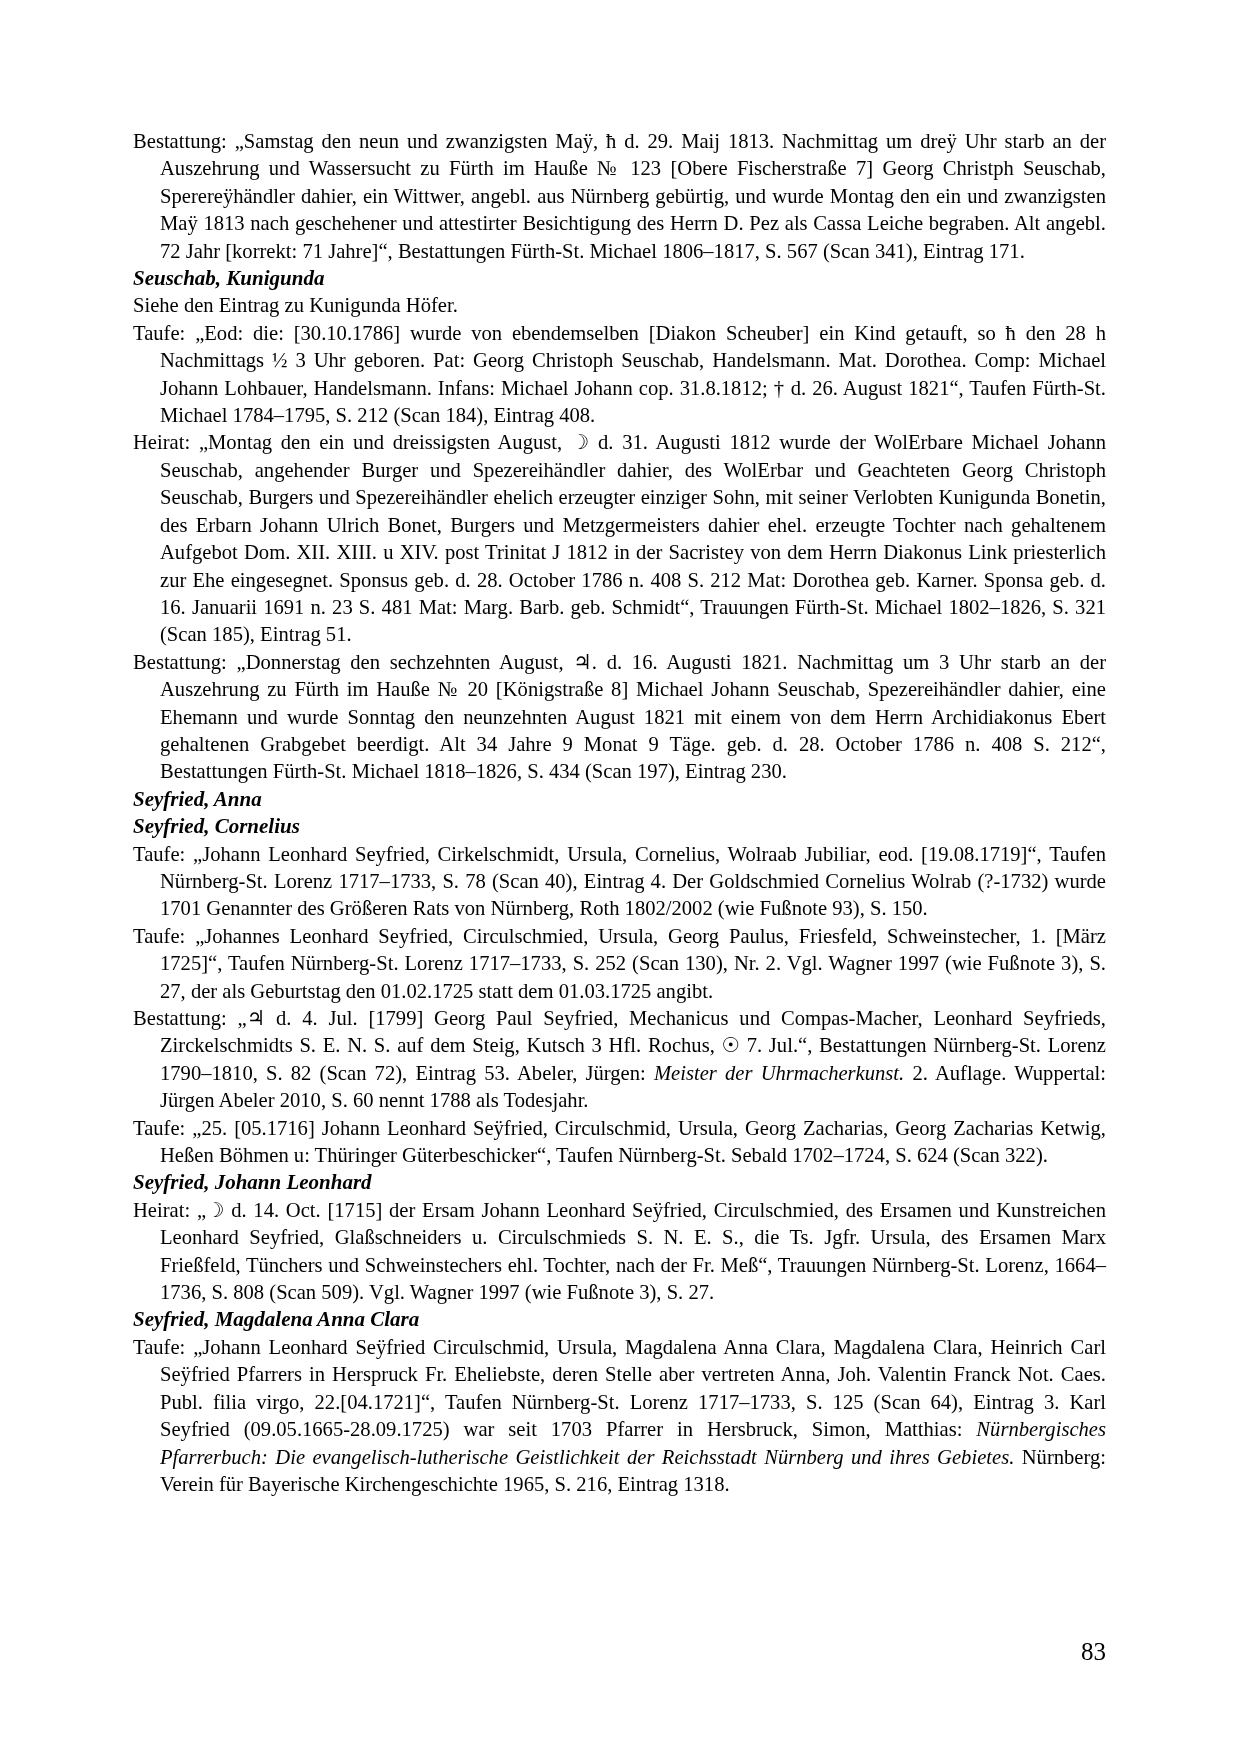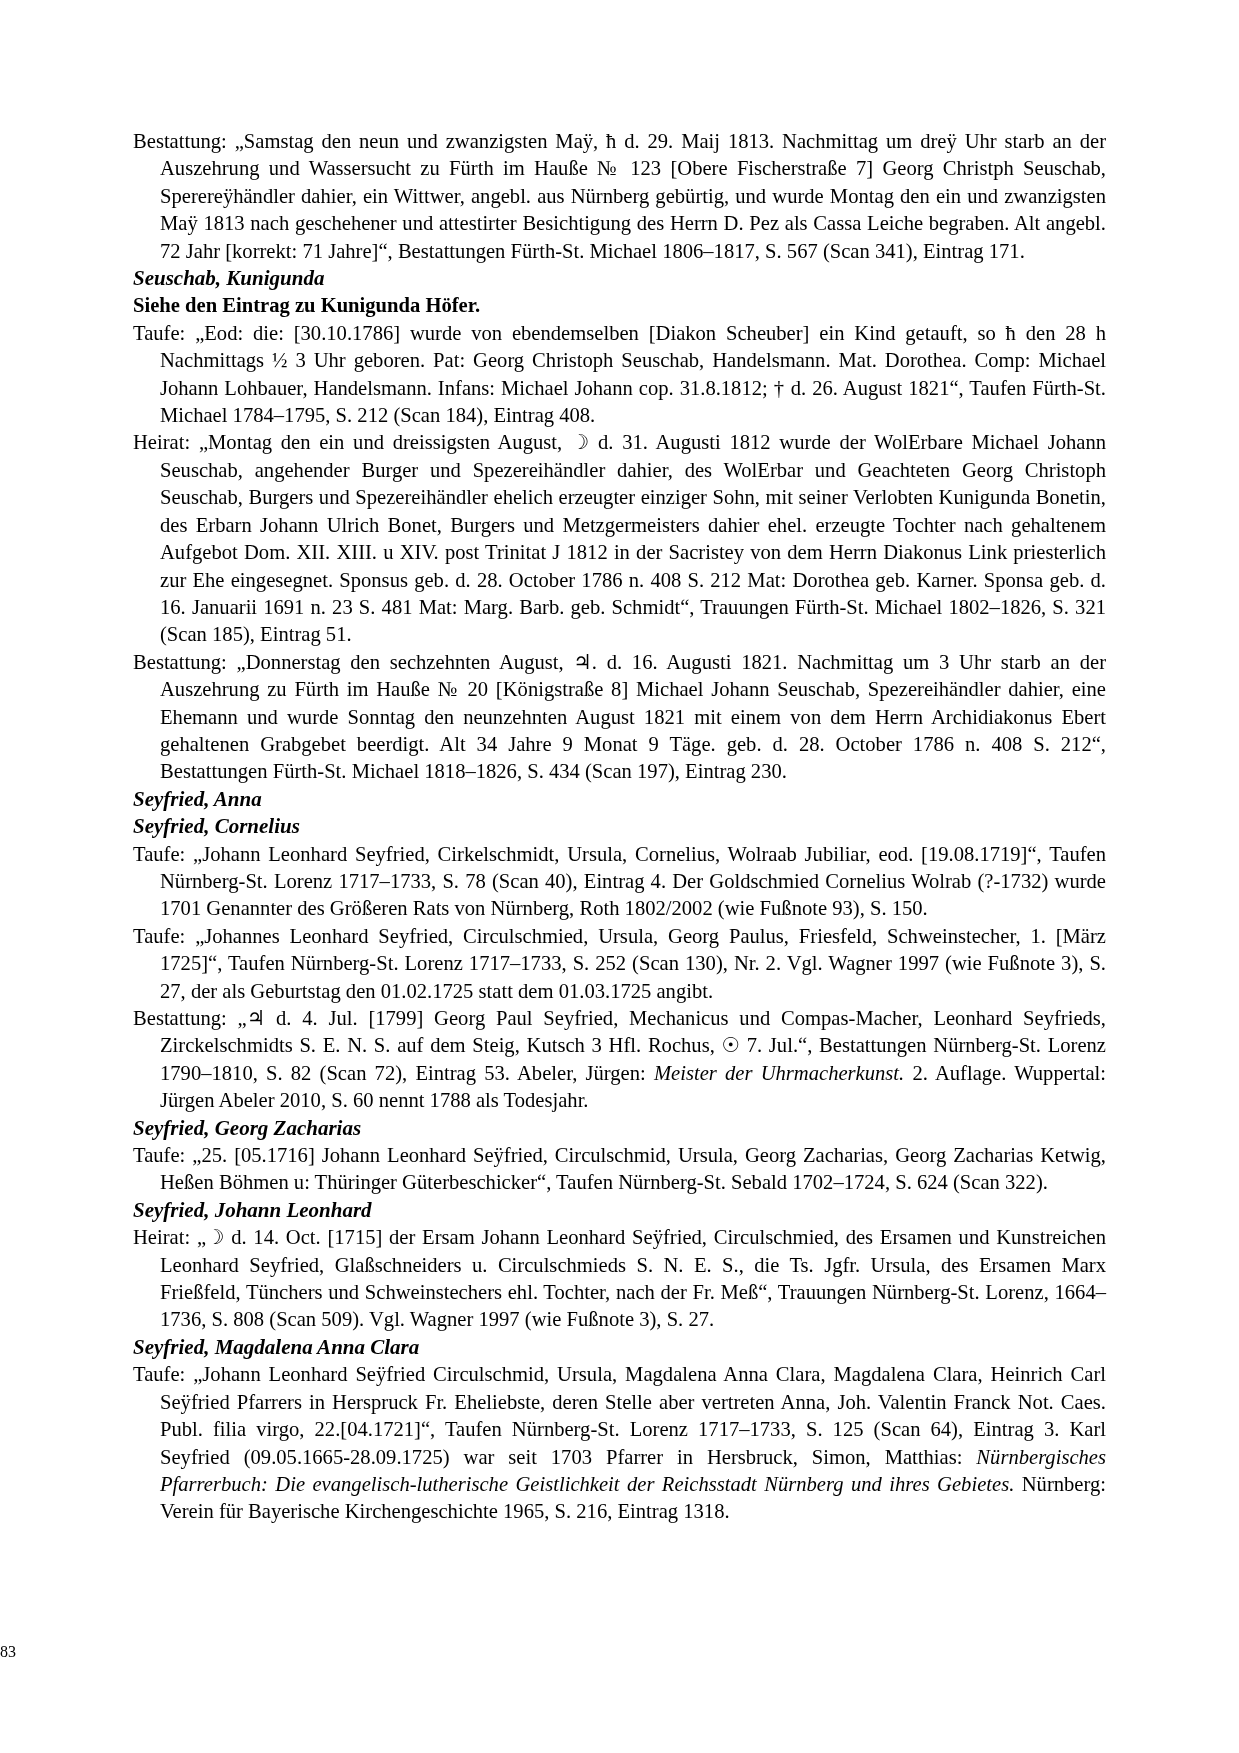--- a/index.html
+++ b/index.html
@@ -24,57 +24,55 @@
   .entry {
     font-size: 20.6px;
     line-height: 27.4px;
     text-align: justify;
     text-indent: -27px;
     padding-left: 27px;
   }
   .note {
     font-size: 20.6px;
     line-height: 27.4px;
-    font-weight: bold;
   }
   .heading {
     font-size: 21px;
     font-weight: bold;
     line-height: 27.4px;
     font-style: italic;
   }
   .italic {
     font-style: italic;
   }
   .page-number {
     position: absolute;
     top: 1640px;
     left: 0;
     width: 1106px;
-    text-align: left;
-    font-size: 16px;
+    text-align: right;
+    font-size: 25px;
     line-height: 24px;
   }
 </style>
 </head>
 <body>
 
 <div class="page">
     <div class="entry"><span>Bestattung: „Samstag den neun und zwanzigsten Maÿ, ħ d. 29. Maij 1813. Nachmittag um dreÿ Uhr starb an der Auszehrung und Wassersucht zu Fürth im Hauße № 123 [Obere Fischerstraße 7] Georg Christph Seuschab, Sperereÿhändler dahier, ein Wittwer, angebl. aus Nürnberg gebürtig, und wurde Montag den ein und zwanzigsten Maÿ 1813 nach geschehener und attestirter Besichtigung des Herrn D. Pez als Cassa Leiche begraben. Alt angebl. 72 Jahr [korrekt: 71 Jahre]“, Bestattungen Fürth-St. Michael 1806–1817, S. 567 (Scan 341), Eintrag 171.</span></div>
     <div class="heading"><span>Seuschab, Kunigunda</span></div>
     <div class="note"><span>Siehe den Eintrag zu Kunigunda Höfer.</span></div>
     <div class="entry"><span>Taufe: „Eod: die: [30.10.1786] wurde von ebendemselben [Diakon Scheuber] ein Kind getauft, so ħ den 28 h Nachmittags ½ 3 Uhr geboren. Pat: Georg Christoph Seuschab, Handelsmann. Mat. Dorothea. Comp: Michael Johann Lohbauer, Handelsmann. Infans: Michael Johann cop. 31.8.1812; † d. 26. August 1821“, Taufen Fürth-St. Michael 1784–1795, S. 212 (Scan 184), Eintrag 408.</span></div>
     <div class="entry"><span>Heirat: „Montag den ein und dreissigsten August, ☽ d. 31. Augusti 1812 wurde der WolErbare Michael Johann Seuschab, angehender Burger und Spezereihändler dahier, des WolErbar und Geachteten Georg Christoph Seuschab, Burgers und Spezereihändler ehelich erzeugter einziger Sohn, mit seiner Verlobten Kunigunda Bonetin, des Erbarn Johann Ulrich Bonet, Burgers und Metzgermeisters dahier ehel. erzeugte Tochter nach gehaltenem Aufgebot Dom. XII. XIII. u XIV. post Trinitat J 1812 in der Sacristey von dem Herrn Diakonus Link priesterlich zur Ehe eingesegnet. Sponsus geb. d. 28. October 1786 n. 408 S. 212 Mat: Dorothea geb. Karner. Sponsa geb. d. 16. Januarii 1691 n. 23 S. 481 Mat: Marg. Barb. geb. Schmidt“, Trauungen Fürth-St. Michael 1802–1826, S. 321 (Scan 185), Eintrag 51.</span></div>
     <div class="entry"><span>Bestattung: „Donnerstag den sechzehnten August, ♃. d. 16. Augusti 1821. Nachmittag um 3 Uhr starb an der Auszehrung zu Fürth im Hauße № 20 [Königstraße 8] Michael Johann Seuschab, Spezereihändler dahier, eine Ehemann und wurde Sonntag den neunzehnten August 1821 mit einem von dem Herrn Archidiakonus Ebert gehaltenen Grabgebet beerdigt. Alt 34 Jahre 9 Monat 9 Täge. geb. d. 28. October 1786 n. 408 S. 212“, Bestattungen Fürth-St. Michael 1818–1826, S. 434 (Scan 197), Eintrag 230.</span></div>
     <div class="heading"><span>Seyfried, Anna</span></div>
     <div class="heading"><span>Seyfried, Cornelius</span></div>
     <div class="entry"><span>Taufe: „Johann Leonhard Seyfried, Cirkelschmidt, Ursula, Cornelius, Wolraab Jubiliar, eod. [19.08.1719]“, Taufen Nürnberg-St. Lorenz 1717–1733, S. 78 (Scan 40), Eintrag 4. Der Goldschmied Cornelius Wolrab (?-1732) wurde 1701 Genannter des Größeren Rats von Nürnberg, Roth 1802/2002 (wie Fußnote 93), S. 150.</span></div>
     <div class="entry"><span>Taufe: „Johannes Leonhard Seyfried, Circulschmied, Ursula, Georg Paulus, Friesfeld, Schweinstecher, 1. [März 1725]“, Taufen Nürnberg-St. Lorenz 1717–1733, S. 252 (Scan 130), Nr. 2. Vgl. Wagner 1997 (wie Fußnote 3), S. 27, der als Geburtstag den 01.02.1725 statt dem 01.03.1725 angibt.</span></div>
     <div class="entry"><span>Bestattung: „♃ d. 4. Jul. [1799] Georg Paul Seyfried, Mechanicus und Compas-Macher, Leonhard Seyfrieds, Zirckelschmidts S. E. N. S. auf dem Steig, Kutsch 3 Hfl. Rochus, ☉ 7. Jul.“, Bestattungen Nürnberg-St. Lorenz 1790–1810, S. 82 (Scan 72), Eintrag 53. Abeler, Jürgen: </span><span class="italic">Meister der Uhrmacherkunst.</span><span> 2. Auflage. Wuppertal: Jürgen Abeler 2010, S. 60 nennt 1788 als Todesjahr.</span></div>
-    <div class="heading"><span>Seyfried, Georg Zacharias</span></div>
     <div class="entry"><span>Taufe: „25. [05.1716] Johann Leonhard Seÿfried, Circulschmid, Ursula, Georg Zacharias, Georg Zacharias Ketwig, Heßen Böhmen u: Thüringer Güterbeschicker“, Taufen Nürnberg-St. Sebald 1702–1724, S. 624 (Scan 322).</span></div>
     <div class="heading"><span>Seyfried, Johann Leonhard</span></div>
     <div class="entry"><span>Heirat: „☽ d. 14. Oct. [1715] der Ersam Johann Leonhard Seÿfried, Circulschmied, des Ersamen und Kunstreichen Leonhard Seyfried, Glaßschneiders u. Circulschmieds S. N. E. S., die Ts. Jgfr. Ursula, des Ersamen Marx Frießfeld, Tünchers und Schweinstechers ehl. Tochter, nach der Fr. Meß“, Trauungen Nürnberg-St. Lorenz, 1664–1736, S. 808 (Scan 509). Vgl. Wagner 1997 (wie Fußnote 3), S. 27.</span></div>
     <div class="heading"><span>Seyfried, Magdalena Anna Clara</span></div>
     <div class="entry"><span>Taufe: „Johann Leonhard Seÿfried Circulschmid, Ursula, Magdalena Anna Clara, Magdalena Clara, Heinrich Carl Seÿfried Pfarrers in Herspruck Fr. Eheliebste, deren Stelle aber vertreten Anna, Joh. Valentin Franck Not. Caes. Publ. filia virgo, 22.[04.1721]“, Taufen Nürnberg-St. Lorenz 1717–1733, S. 125 (Scan 64), Eintrag 3. Karl Seyfried (09.05.1665-28.09.1725) war seit 1703 Pfarrer in Hersbruck, Simon, Matthias: </span><span class="italic">Nürnbergisches Pfarrerbuch: Die evangelisch-lutherische Geistlichkeit der Reichsstadt Nürnberg und ihres Gebietes.</span><span> Nürnberg: Verein für Bayerische Kirchengeschichte 1965, S. 216, Eintrag 1318.</span></div>
   </div>
 
 <div class="page-number">83</div>
 
 </body></html>

